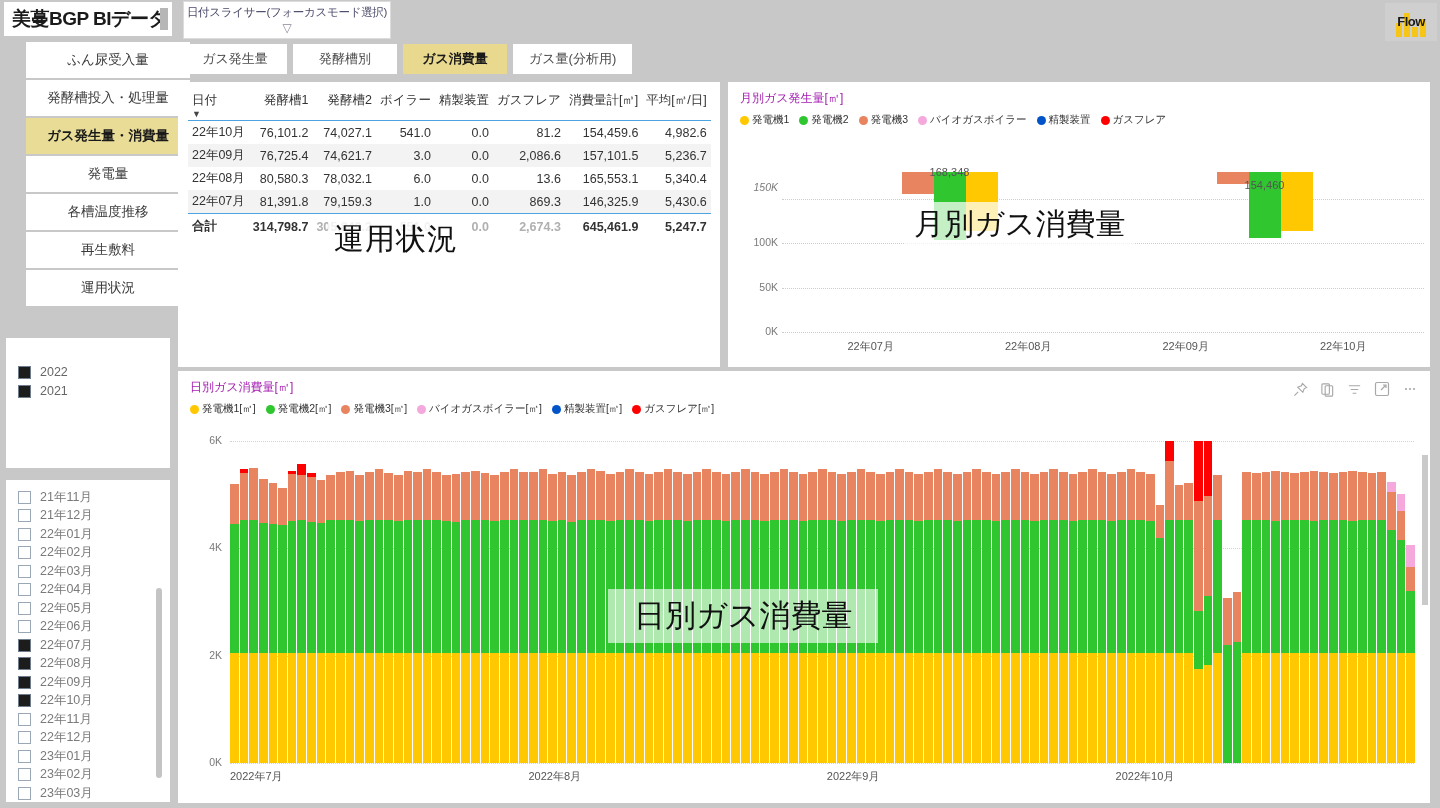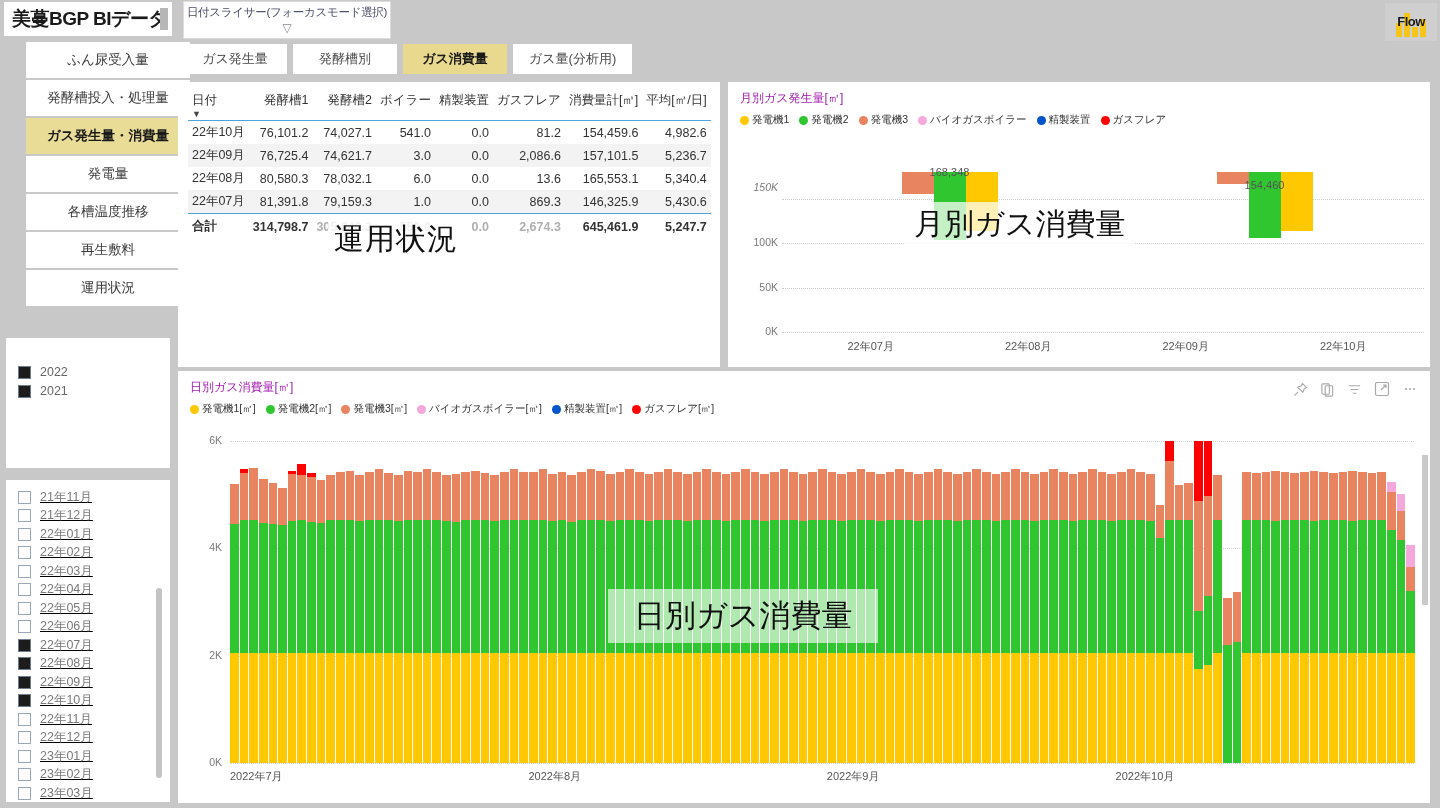--- a/index.html
+++ b/index.html
@@ -37,21 +37,21 @@
     width: 13px; height: 13px; border: 1px solid #9aa7b5; background: #ffffff;
     margin-right: 9px; flex: 0 0 13px;
   }
   .chk.on { background: #1c1c1c; border-color: #6f7d8c; }
   .legtext { font-size: 12.5px; color: #666666; }
 
   .monthbox {
     position: absolute; left: 6px; top: 480px; width: 164px; height: 322px;
     background: #ffffff; overflow: hidden; padding: 8px 0 0 12px;
   }
-  .monthrow { display: flex; align-items: center; height: 18.5px; text-decoration: underline; }
+  .monthrow { display: flex; align-items: center; height: 18.5px; }
   .monthtext { font-size: 12.5px; color: #7a7a7a; }
   .mscroll {
     position: absolute; right: 8px; top: 108px; width: 6px; height: 190px;
     background: #c4c4c4; border-radius: 3px;
   }
 
   
   .slicer {
     position: absolute; left: 183px; top: 1px; width: 208px; height: 38px;
     background: #ffffff; border: 1px solid #dcdcdc; text-align: center; padding-top: 3px;

